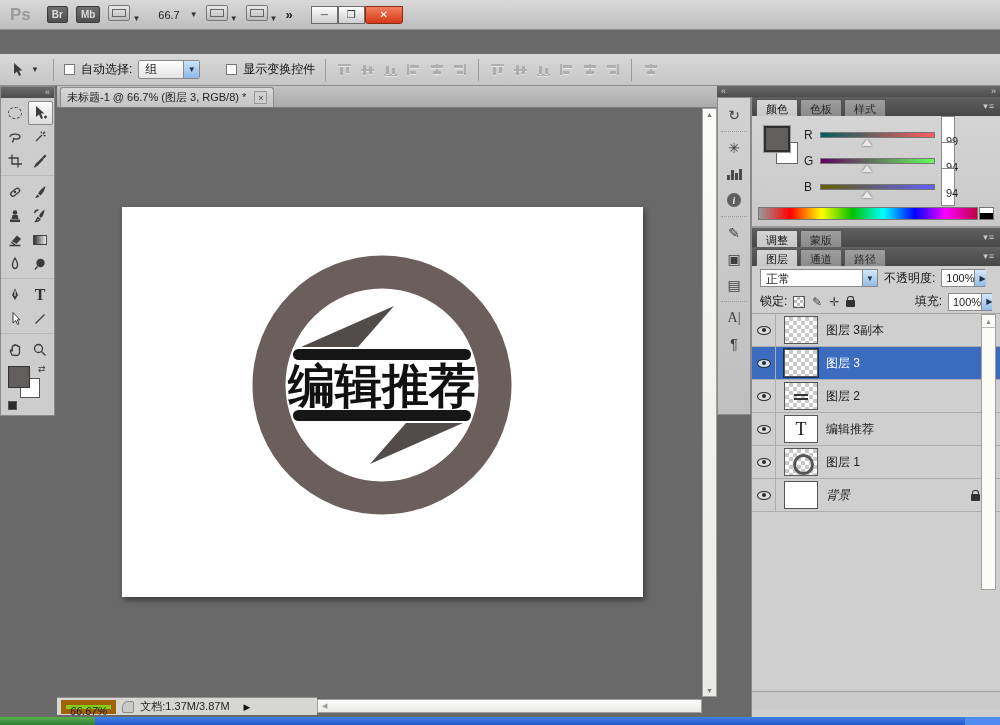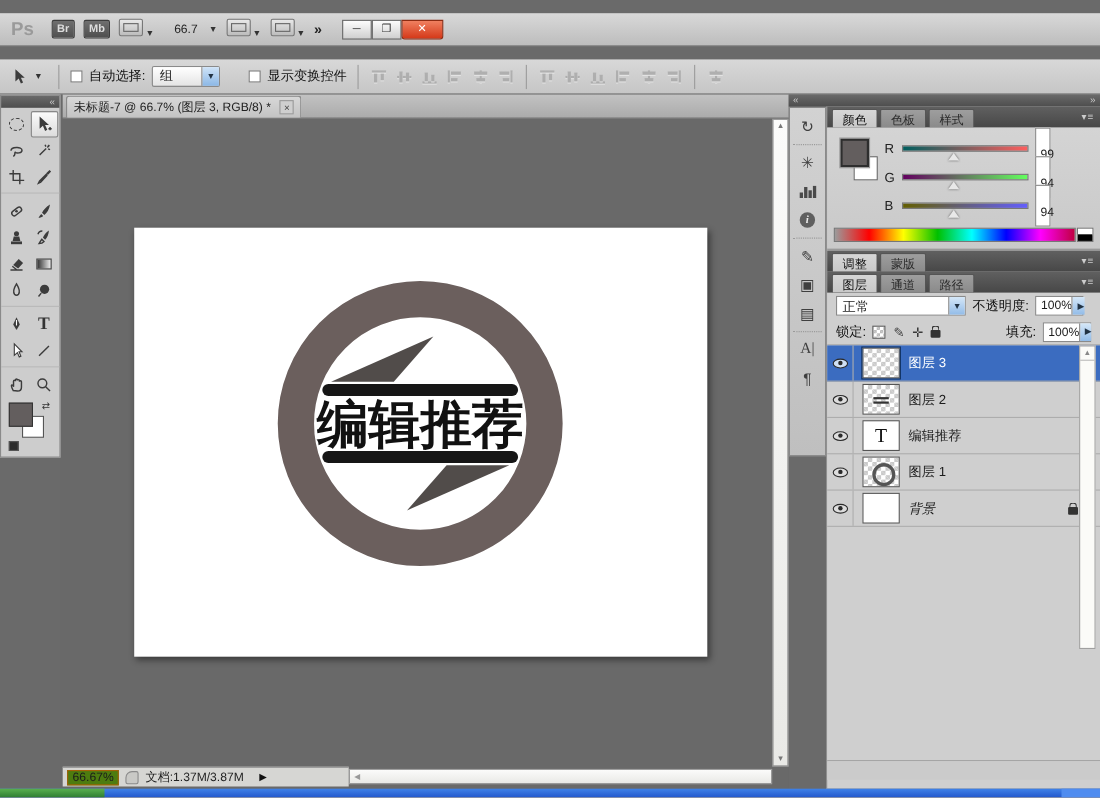--- a/index.html
+++ b/index.html
@@ -2,21 +2,21 @@
 <html><head>
 <meta charset="utf-8">
 <style>
   * { margin:0; padding:0; box-sizing:border-box; }
   html,body { width:1000px; height:725px; overflow:hidden;
     font-family:"Liberation Sans","DejaVu Sans",sans-serif; font-size:12px; color:#1c1c1c; }
   .abs { position:absolute; }
   #app { position:relative; width:1000px; height:725px; background:#6a6a6a; }
 
   
-  #titlebar { left:0; top:12px; width:1000px; height:30px;
+  #titlebar { left:0; top:0; width:1000px; height:30px;
     background:linear-gradient(#d9d9d9,#bdbdbd); border-bottom:1px solid #8f8f8f;
     display:flex; align-items:center; gap:8px; padding:0 6px; }
   .ps-logo { font-weight:bold; font-size:17px; color:#9a9a9a; letter-spacing:0; padding:0 8px 0 4px; }
   .appbtn { background:linear-gradient(#6f6f6f,#4f4f4f); color:#ddd; border:1px solid #3c3c3c;
     border-radius:2px; font-size:10px; font-weight:bold; padding:2px 4px; }
   .bar-ico { width:22px; height:16px; border:1px solid #777; border-radius:2px;
     background:linear-gradient(#e8e8e8,#bcbcbc); display:inline-block; position:relative; }
   .bar-ico::after { content:""; position:absolute; inset:3px; border:1px solid #666; }
   .caret { font-size:8px; color:#333; margin-left:2px; }
   .zoomlvl { font-size:11px; color:#222; margin-left:10px; }
@@ -97,22 +97,22 @@
     display:flex; align-items:center; justify-content:center; color:#444; }
   #canvas { left:122px; top:207px; width:521px; height:390px; background:#ffffff;
     box-shadow:2px 3px 6px rgba(0,0,0,.45); }
   #logo-svg { position:absolute; left:129px; top:47px; }
 
   
   .sb-track { background:linear-gradient(#fbfbfa,#e9e9e6); border:1px solid #9f9f9f; position:absolute; }
   .sb-arrow { position:absolute; font-size:7px; color:#777; width:100%; text-align:center; }
   #statusbar { left:57px; top:697px; width:260px; height:18px; background:#d6d6d3;
     border-top:1px solid #909090; display:flex; align-items:center; font-size:11px; gap:6px; padding:0 4px; }
-  .zoom-field { background:#4d7c0f; border:1px solid #a16207; padding:0 4px; height:14px;
-    line-height:13px; font-size:11px; }
+  .zoom-field { background:#84cc16; border:5px solid #a16207; padding:0 4px; height:14px;
+    line-height:13px; font-size:11px;font-style:italic; }
   .clip-ico { width:12px; height:12px; border:1px solid #8a8a8a; border-radius:6px 2px 2px 2px;
     background:#c9c9c6; }
   .doc-size { color:#222; }
   .play { font-size:9px; color:#111; margin-left:8px; }
 
   
   #rt-strip { left:717px; top:86px; width:283px; height:11px; background:linear-gradient(#6a6a6a,#4d4d4d);
     color:#ccc; font-size:9px; line-height:10px; display:flex; justify-content:space-between; padding:0 4px; }
   #dock { left:717px; top:97px; width:34px; height:318px; background:linear-gradient(#d2d2d2,#bfbfbf);
     border:1px solid #8a8a8a; display:flex; flex-direction:column; align-items:center; padding-top:4px; }
@@ -329,21 +329,21 @@
         <i></i>
         <i></i>
         <i></i>
       </span>
   </div>
 
   <div id="docarea" class="abs"></div>
 
   <div id="tabstrip" class="abs">
     <div class="doctab">
-      <span>未标题-7 @ 66.7% (图层 3, RGB/8) *</span>
+      <span>未标题-1 @ 66.7% (图层 3, RGB/8) *</span>
       <span class="tabclose">×</span>
     </div>
   </div>
 
   <div id="canvas" class="abs">
     <svg id="logo-svg" width="262" height="262" viewBox="0 0 262 262">
       <circle cx="131" cy="131" r="113" fill="none" stroke="#6b5f5d" stroke-width="33"></circle>
       <polygon points="143,52 50,93 107,93" fill="#514c4a"></polygon>
       <polygon points="119,210 212,169 155,169" fill="#514c4a"></polygon>
       <rect x="42" y="95" width="178" height="11" rx="5.5" fill="#161616"></rect>
@@ -618,20 +618,28 @@
       <span style="flex:1"></span>
       <span class="fieldlbl">填充:</span>
       <span class="pctbox">
         <span>100%</span>
         <span class="dd">▶</span>
       </span>
     </div>
 
     <div id="layerslist">
 
+        <div class="lrow">
+          <span class="eye-cell">
+            <span class="eye"></span>
+          </span>
+          <span class="lthumb thumb-checker"></span>
+          <span class="lname">图层 3副本</span>
+
+        </div>
 
         <div class="lrow selected">
           <span class="eye-cell">
             <span class="eye"></span>
           </span>
           <span class="lthumb thumb-checker"></span>
           <span class="lname">图层 3</span>
 
         </div>
 

